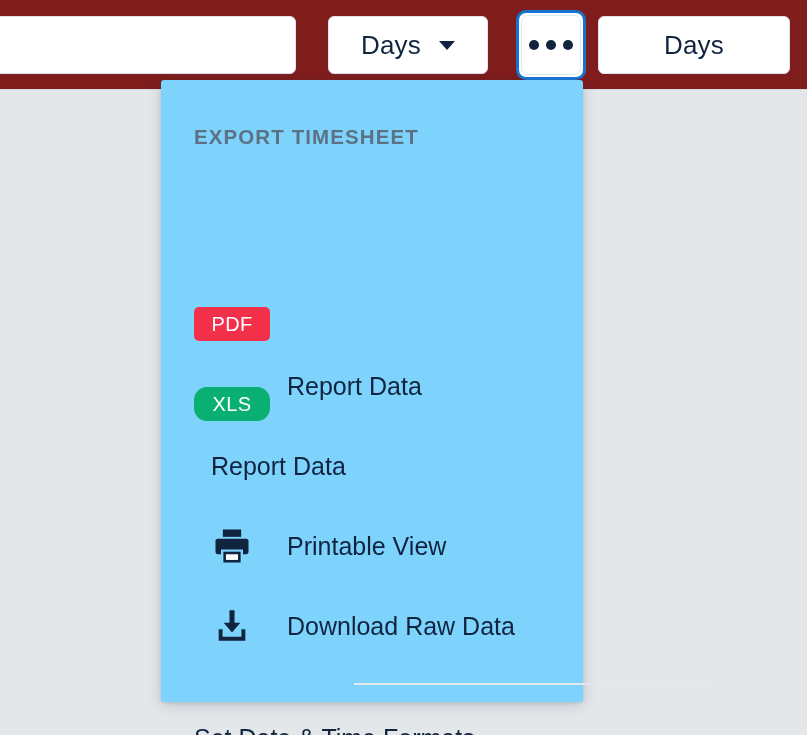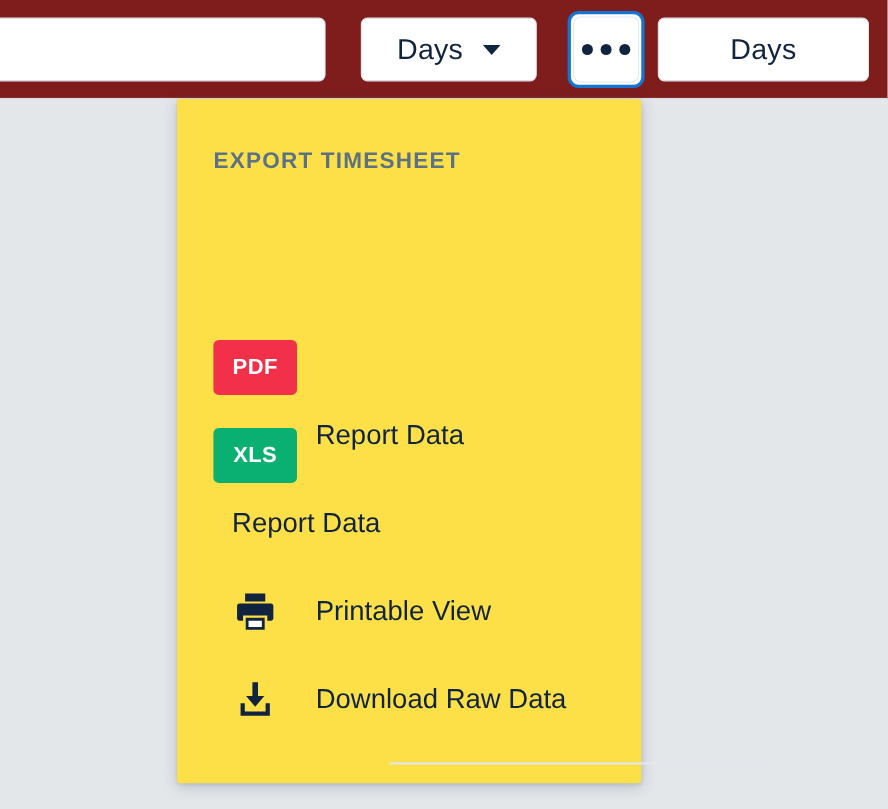--- a/index.html
+++ b/index.html
@@ -122,24 +122,24 @@
     width: 10px;
     height: 10px;
     border-radius: 50%;
     background: #10233f;
   }
 
   
   #menu {
     position: absolute;
     left: 161px;
-    top: 90px;
+    top: 80px;
     width: 422px;
     height: 622px;
-    background: #fde047;
+    background: #7dd3fc;
     border-radius: 3px;
     box-shadow: 0 3px 14px rgba(26, 45, 72, .20), 0 1px 3px rgba(26,45,72,.10);
     box-sizing: border-box;
     z-index: 5;
   }
 
   .menu-title {
     position: absolute;
     left: 33px;
     top: 45px;
@@ -156,34 +156,34 @@
     height: 56px;
     display: flex;
     align-items: center;
     box-sizing: border-box;
     padding-left: 33px;
     cursor: default;
   }
 
   .badge {
     width: 76px;
-    height: 50px;
+    height: 34px;
     border-radius: 5px;
     display: flex;
     align-items: center;
     justify-content: center;
     color: #ffffff;
     font-size: 20px;
-    font-weight: bold;
+    font-weight: normal;
     letter-spacing: .4px;
     flex: none;
     margin-top: 36px;
   }
   .badge.pdf { background: #f23049; }
-  .badge.xls { background: #0ab072; }
+  .badge.xls { background: #0ab072; border-radius: 13px; }
   .badge.csv { background: #0b8ddd; }
 
   .ico {
     width: 76px;
     height: 40px;
     display: flex;
     align-items: center;
     justify-content: center;
     flex: none;
   }

